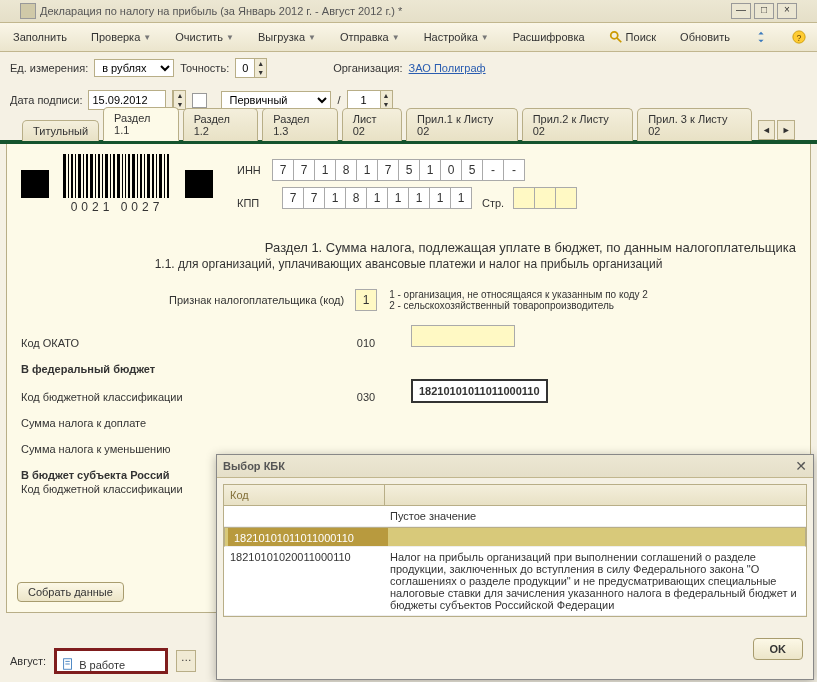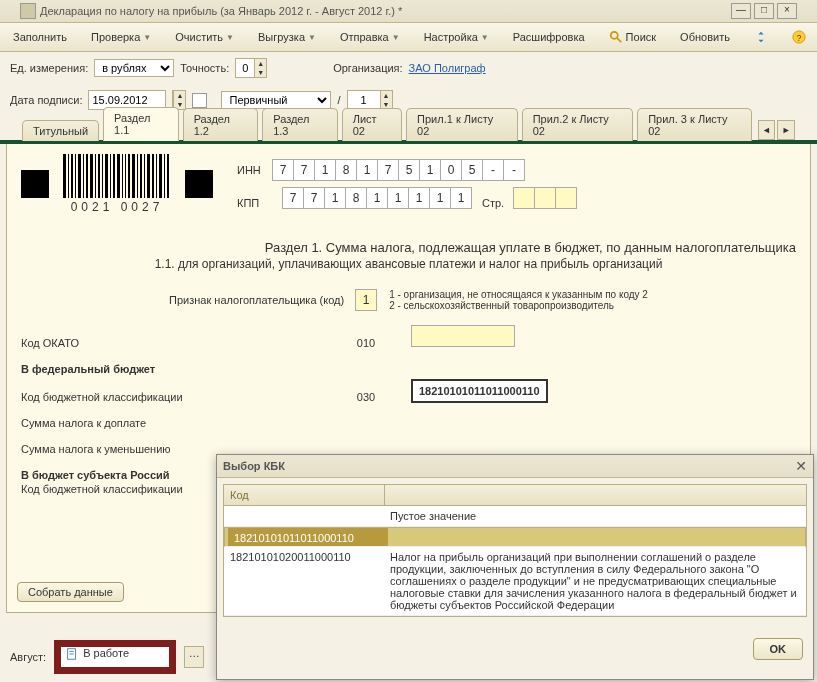--- a/index.html
+++ b/index.html
@@ -39,21 +39,21 @@
 .section-sub{text-align:center;font-size:12px;margin-top:2px}
 .cols-head{display:flex;justify-content:space-between;padding:0 60px;margin-top:18px;font-style:italic}
 .datarow{display:flex;align-items:flex-end;margin-top:14px}
 .datarow .c1{width:300px}
 .datarow .c2{width:90px;text-align:center}
 .valbox{border:1px solid #aaa;height:20px;padding:0 6px;display:inline-flex;align-items:center;background:#fff}
 .valbox.y{background:#fff9c4;width:90px}
 .valbox.sel{border:2px solid #333;font-weight:bold}
 .btn{border:1px solid #a89c6e;background:linear-gradient(#fcf8e6,#ece5c8);border-radius:4px;padding:3px 10px;cursor:pointer}
 .statusbar{position:absolute;bottom:8px;left:10px;right:10px;display:flex;align-items:center;gap:8px}
-.statusfield{border:7px solid #7f1d1d;background:#fff;height:20px;width:100px;display:flex;align-items:flex-start;padding:0 4px;gap:4px}
+.statusfield{border:3px solid #7f1d1d;background:#fff;height:20px;width:100px;display:flex;align-items:flex-end;padding:0 4px;gap:4px}
 .dots{border:1px solid #b8ae87;background:#f0ead4;width:18px;height:20px;text-align:center;cursor:pointer}
 .modal{position:absolute;left:216px;top:454px;width:596px;height:224px;background:#f5f1e4;border:1px solid #888;box-shadow:0 2px 10px rgba(0,0,0,0.3)}
 .modal .mtitle{height:22px;display:flex;align-items:center;padding:0 6px;background:linear-gradient(#ece7d3,#e5dfc8);border-bottom:1px solid #c1b68e}
 .modal .mtitle span:first-child{flex:1;color:#555;font-weight:bold}
 .modal .close{cursor:pointer;font-size:14px;color:#555}
 .grid{border:1px solid #b8ae87;margin:6px;background:#fff}
 .grid .ghead{display:flex;background:linear-gradient(#f4efdc,#e8e1c5);border-bottom:1px solid #b8ae87}
 .grid .ghead div{padding:4px 6px;border-right:1px solid #b8ae87;color:#84713a}
 .grid .gc1{width:148px}
 .grid .gc2{flex:1}

